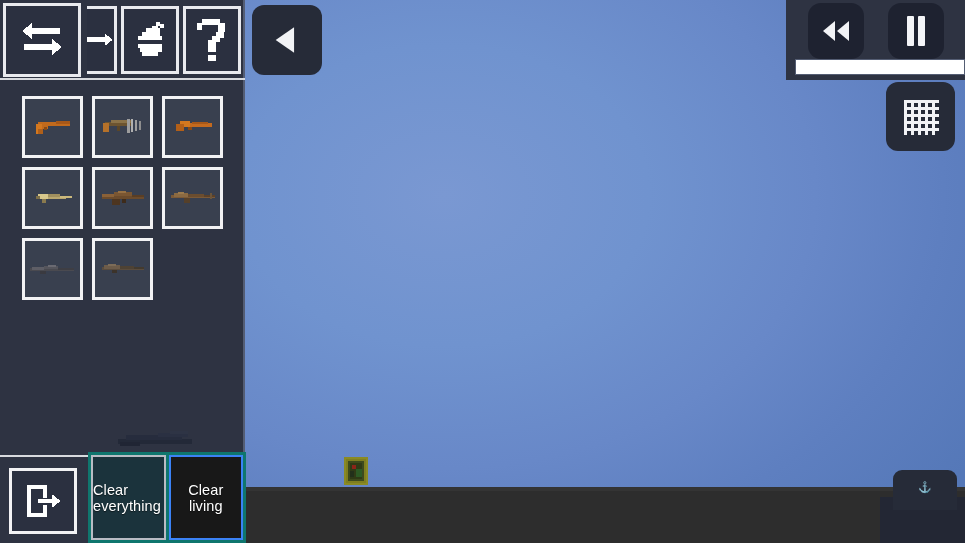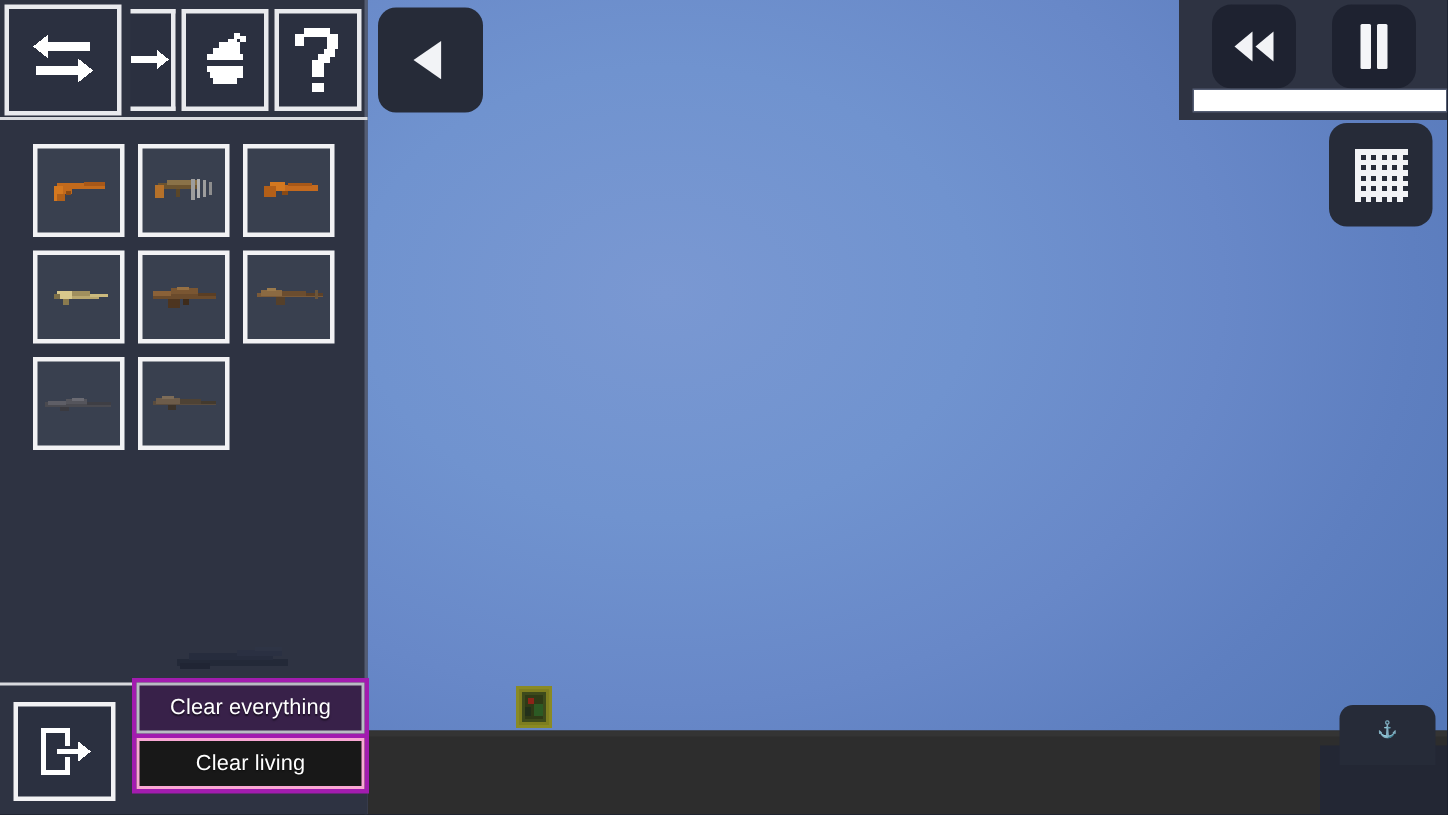--- a/index.html
+++ b/index.html
@@ -176,47 +176,48 @@
     justify-content: center;
     cursor: pointer;
   }
 
   
   #clear-menu {
     position: absolute;
     left: 88px;
     top: 452px;
     width: 158px;
-    height: 77px;
-    background: #a21caf;
+    height: 91px;
+    background: #0f766e;
     padding: 3px;
     box-sizing: border-box;
     display: flex;
-    flex-direction: column;
+    flex-direction: row;
     gap: 3px;
   }
   .clear-btn {
     flex: 1;
     display: flex;
     align-items: center;
     justify-content: center;
     color: #ffffff;
     font-size: 14.5px;
     letter-spacing: 0.1px;
     cursor: pointer;
     box-sizing: border-box;
     text-shadow: 0 1px 1px rgba(0,0,0,0.55);
   }
   .clear-btn.translucent {
     background: rgba(30,35,48,0.80);
     border: 2px solid #b9bcc4;
   }
   .clear-btn.solid {
     background: #181818;
-    border: 2px solid #f9a8d4;
+    border: 2px solid #3b82f6;
+    text-align: center;
   }
 
   
   .round-btn {
     position: absolute;
     background: #262b38;
     border-radius: 12px;
     display: flex;
     align-items: center;
     justify-content: center;

